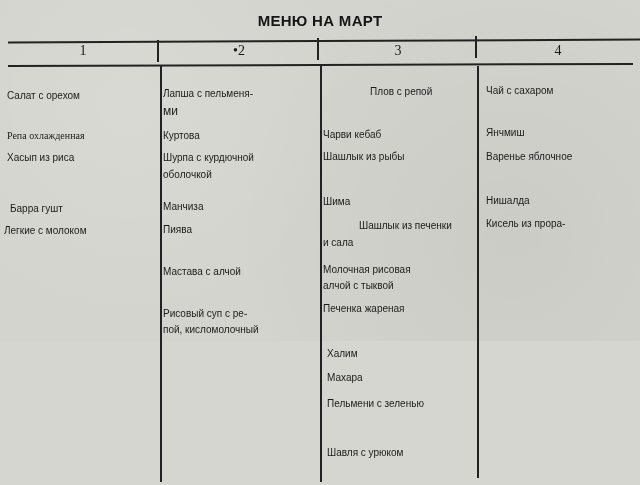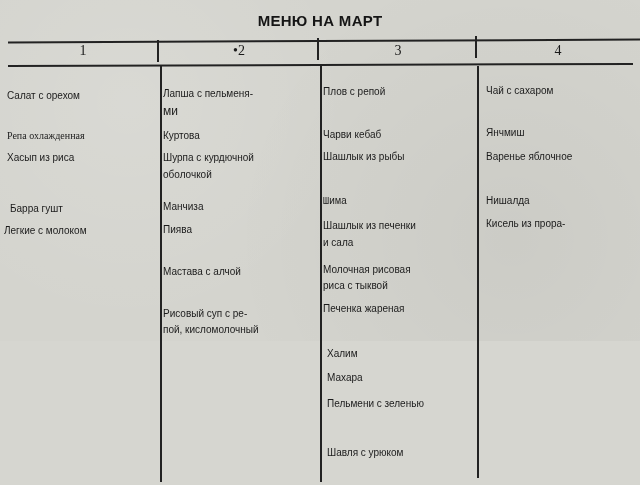--- a/index.html
+++ b/index.html
@@ -94,28 +94,28 @@
   <div class="cell" style="left:163px; top:103px; font-size:12px;">ми</div>
   <div class="cell" style="left:163px; top:128px;">Куртова</div>
   <div class="cell" style="left:163px; top:150px;">Шурпа с курдючной</div>
   <div class="cell" style="left:163px; top:167px;">оболочкой</div>
   <div class="cell" style="left:163px; top:199px;">Манчиза</div>
   <div class="cell" style="left:163px; top:222px;">Пиява</div>
   <div class="cell" style="left:163px; top:264px;">Мастава с алчой</div>
   <div class="cell" style="left:163px; top:306px;">Рисовый суп с ре-</div>
   <div class="cell" style="left:163px; top:322px;">пой, кисломолочный</div>
 
-  <div class="cell" style="left:323px; top:84px;">Плов с репой</div>
+  <div class="cell" style="left:323px; top:84px;padding-left:47px;">Плов с репой</div>
   <div class="cell" style="left:323px; top:127px;">Чарви кебаб</div>
   <div class="cell" style="left:323px; top:149px;">Шашлык из рыбы</div>
-  <div class="cell" style="left:323px; top:194px;font-family:Liberation Mono, monospace;">Шима</div>
-  <div class="cell" style="left:323px; top:218px;">Шашлык из печенки</div>
+  <div class="cell" style="left:323px; top:194px;">Шима</div>
+  <div class="cell" style="left:323px; top:218px;padding-left:36px;">Шашлык из печенки</div>
   <div class="cell" style="left:323px; top:235px;">и сала</div>
   <div class="cell" style="left:323px; top:262px;">Молочная рисовая</div>
-  <div class="cell" style="left:323px; top:278px;">риса с тыквой</div>
+  <div class="cell" style="left:323px; top:278px;">алчой с тыквой</div>
   <div class="cell" style="left:323px; top:301px;">Печенка жареная</div>
   <div class="cell" style="left:327px; top:346px;">Халим</div>
   <div class="cell" style="left:327px; top:370px;">Махара</div>
   <div class="cell" style="left:327px; top:396px;">Пельмени с зеленью</div>
   <div class="cell" style="left:327px; top:445px;">Шавля с урюком</div>
 
   <div class="cell" style="left:486px; top:83px;">Чай с сахаром</div>
   <div class="cell" style="left:486px; top:125px;">Янчмиш</div>
   <div class="cell" style="left:486px; top:149px;">Варенье яблочное</div>
   <div class="cell" style="left:486px; top:193px;">Нишалда</div>

